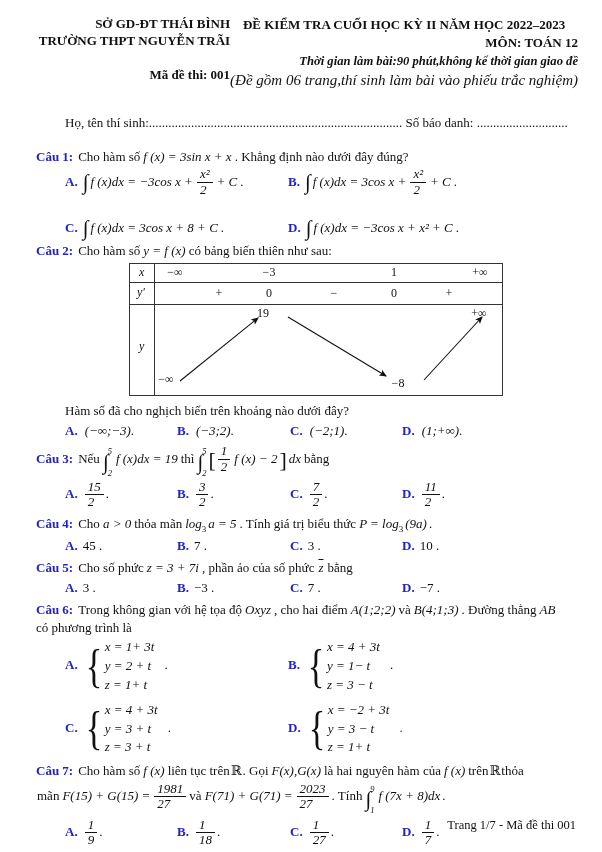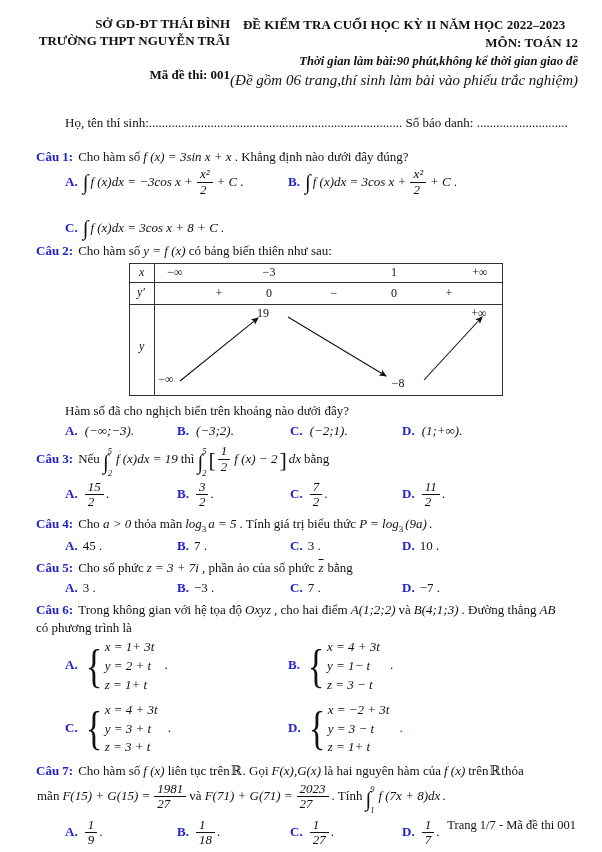--- a/index.html
+++ b/index.html
@@ -82,20 +82,21 @@
     <span>Họ, tên thí sinh:</span><span>..............................................................................</span><span> Số báo danh: </span><span>............................</span>
   </div>
 
   <div class="q">
     <span class="qlabel">Câu 1:</span><span class="pt">Cho hàm số</span><span class="mt">f (x) = 3sin x + x</span><span class="pt">. Khẳng định nào dưới đây đúng?</span>
   </div>
   <div class="opts opts2">
     <div class="opt"><span class="ol">A.</span><span class="isym">∫</span><span class="mt">f (x)dx = −3cos x +</span><span class="frac"><span class="fn">x²</span><span class="fd">2</span></span><span class="mt">+ C .</span></div>
     <div class="opt"><span class="ol">B.</span><span class="isym">∫</span><span class="mt">f (x)dx = 3cos x +</span><span class="frac"><span class="fn">x²</span><span class="fd">2</span></span><span class="mt">+ C .</span></div>
     <div class="opt"><span class="ol">C.</span><span class="isym">∫</span><span class="mt">f (x)dx = 3cos x + 8 + C .</span></div>
+    <div class="opt"><span class="ol">D.</span><span class="isym">∫</span><span class="mt">f (x)dx = −3cos x + x² + C .</span></div>
   </div>
 
   <div class="q">
     <span class="qlabel">Câu 2:</span><span class="pt">Cho hàm số</span><span class="mt">y = f (x)</span><span class="pt">có bảng biến thiên như sau:</span>
   </div>
   <div class="bbt">
     <div class="vline"></div>
     <div class="h1"></div>
     <div class="h2"></div>
     <span class="lab" style="left:9px;top:0px;">x</span>

